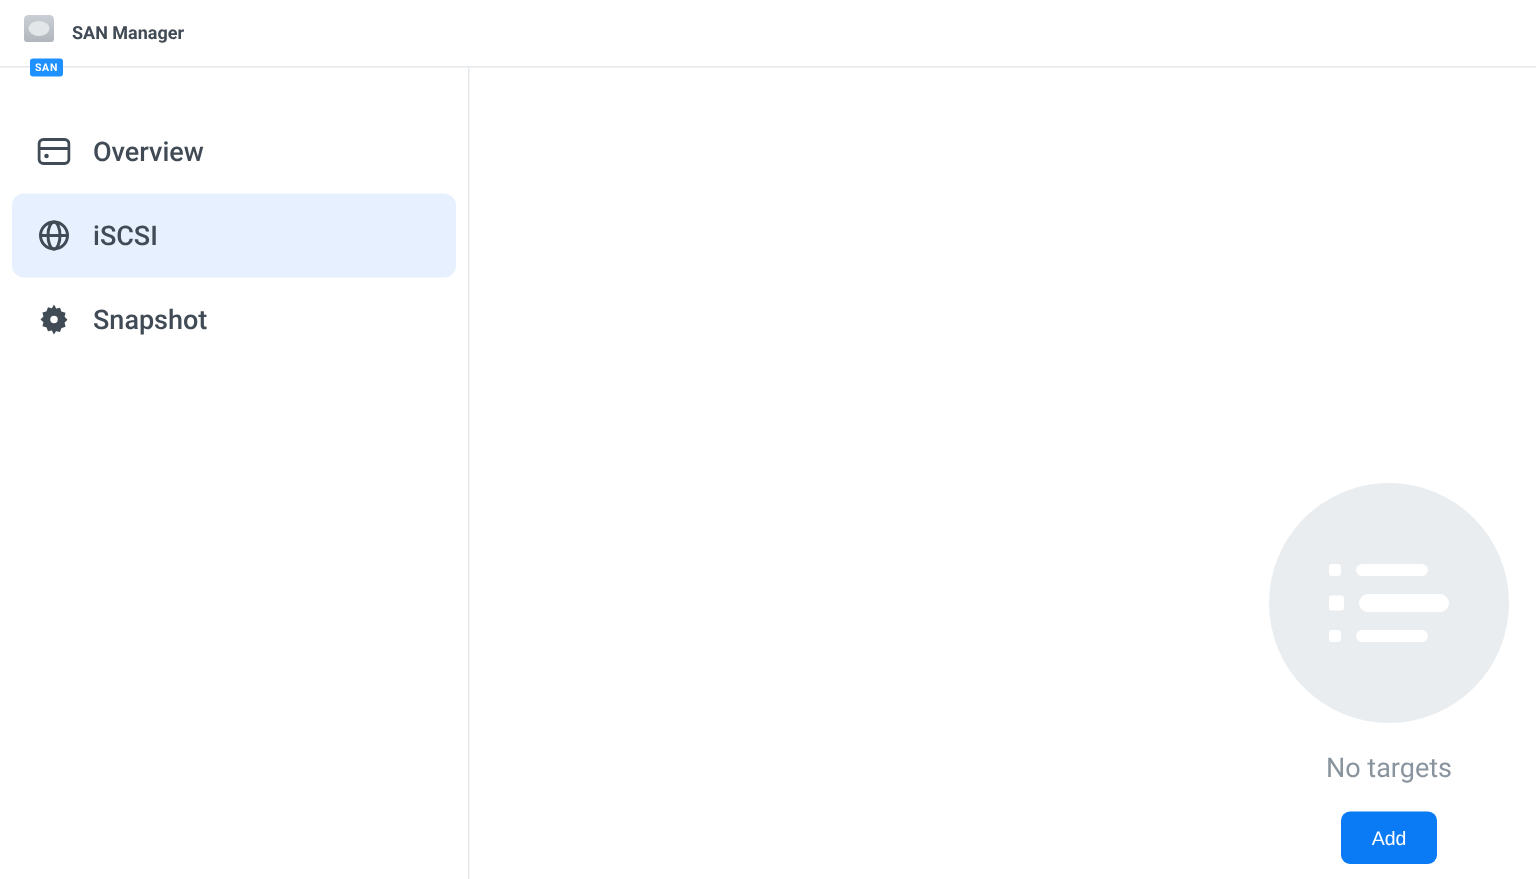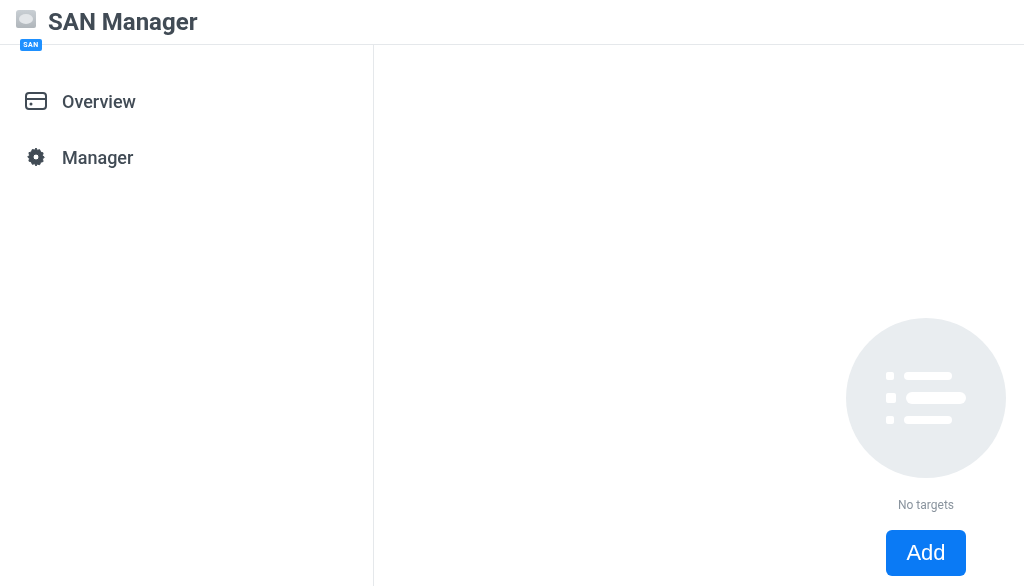--- a/index.html
+++ b/index.html
@@ -27,26 +27,26 @@
     content: ""; position: absolute; left: 3px; top: 4px; width: 14px; height: 10px;
     background: #e3e6e9; border-radius: 50%;
   }
   .app-icon .badge {
     position: absolute; left: 6px; top: 12px;
     width: 22px; height: 12px;
     background: #1e90ff; color: #fff;
     font-size: 7px; font-weight: 700; line-height: 12px; text-align: center;
     border-radius: 2px; letter-spacing: 0.5px; margin-top: 17px;
   }
-  .app-title { font-size: 24px; font-weight: 700; color: #414b55; }
+  .app-title { font-size: 12px; font-weight: 700; color: #414b55; }
 
   .body { display: flex; height: calc(586px - 45px); }
 
   .sidebar {
-    width: 374px;
+    width: 313px;
     border-right: 1px solid #e5e8eb;
     padding: 28px 8px 8px 8px;
   }
   .side-item {
     display: flex; align-items: center;
     height: 56px;
     padding: 0 14px;
     border-radius: 8px;
     cursor: pointer;
     color: #414b55;
@@ -77,26 +77,26 @@
     background: #e9edf0;
     border-radius: 50%;
     display: flex; align-items: center; justify-content: center;
   }
   .empty-lines { display: flex; flex-direction: column; gap: 12px; }
   .empty-line { display: flex; align-items: center; gap: 10px; }
   .empty-dot { width: 10px; height: 10px; background: #fff; border-radius: 2px; }
   .empty-bar { width: 60px; height: 12px; background: #fff; border-radius: 6px; }
   .empty-line.small .empty-dot { width: 8px; height: 8px; }
   .empty-line.small .empty-bar { width: 48px; height: 8px; border-radius: 4px; }
-  .empty-text { margin-top: 20px; font-size: 12px; color: #8a949e; }
+  .empty-text { margin-top: 20px; font-size: 18px; color: #8a949e; }
   .add-btn {
     margin-top: 18px;
     background: #0a7af5; color: #fff;
     border: none; border-radius: 6px;
-    font-size: 22px; font-weight: 500;
+    font-size: 13px; font-weight: 500;
     padding: 10px 20px;
     cursor: pointer;
   }
 </style>
 </head>
 <body>
 
 <div class="header">
   <div class="app-icon">
     <div class="disk"></div>
@@ -113,31 +113,41 @@
         <svg width="22" height="18" viewBox="0 0 22 18" stroke-width="2">
           <rect x="1" y="1" width="20" height="16" rx="3"></rect>
           <line x1="1" y1="7" x2="21" y2="7"></line>
           <circle cx="6" cy="12" r="1.5" fill="#414b55" stroke="none"></circle>
         </svg>
       </span>
       <span class="side-label">Overview</span>
     </div>
 
 
+    <div class="side-item active">
+      <span class="side-icon">
+        <svg width="22" height="22" viewBox="0 0 22 22" stroke-width="2">
+          <circle cx="11" cy="11" r="9"></circle>
+          <ellipse cx="11" cy="11" rx="4" ry="9"></ellipse>
+          <line x1="2" y1="11" x2="20" y2="11"></line>
+        </svg>
+      </span>
+      <span class="side-label">iSCSI</span>
+    </div>
 
 
 
     <div class="side-item">
       <span class="side-icon">
         <svg width="22" height="22" viewBox="0 0 22 22">
           <path d="M11 2 l1.2 2.3 2.5-.6 .9 2.4 2.5 .8 -.6 2.5 1.8 1.8 -1.8 1.8 .6 2.5 -2.5 .8 -.9 2.4 -2.5-.6 L11 20 l-1.2-2.3 -2.5 .6 -.9-2.4 -2.5-.8 .6-2.5 L2.7 11 l1.8-1.8 -.6-2.5 2.5-.8 .9-2.4 2.5 .6 z" fill="#414b55"></path>
           <circle cx="11" cy="11" r="3" fill="#fff"></circle>
         </svg>
       </span>
-      <span class="side-label">Manager</span>
+      <span class="side-label">Snapshot</span>
     </div>
 
 
   </nav>
 
   <main class="content">
     <div class="empty-state">
       <div class="empty-medallion">
         <div class="empty-lines">
           <div class="empty-line small">

